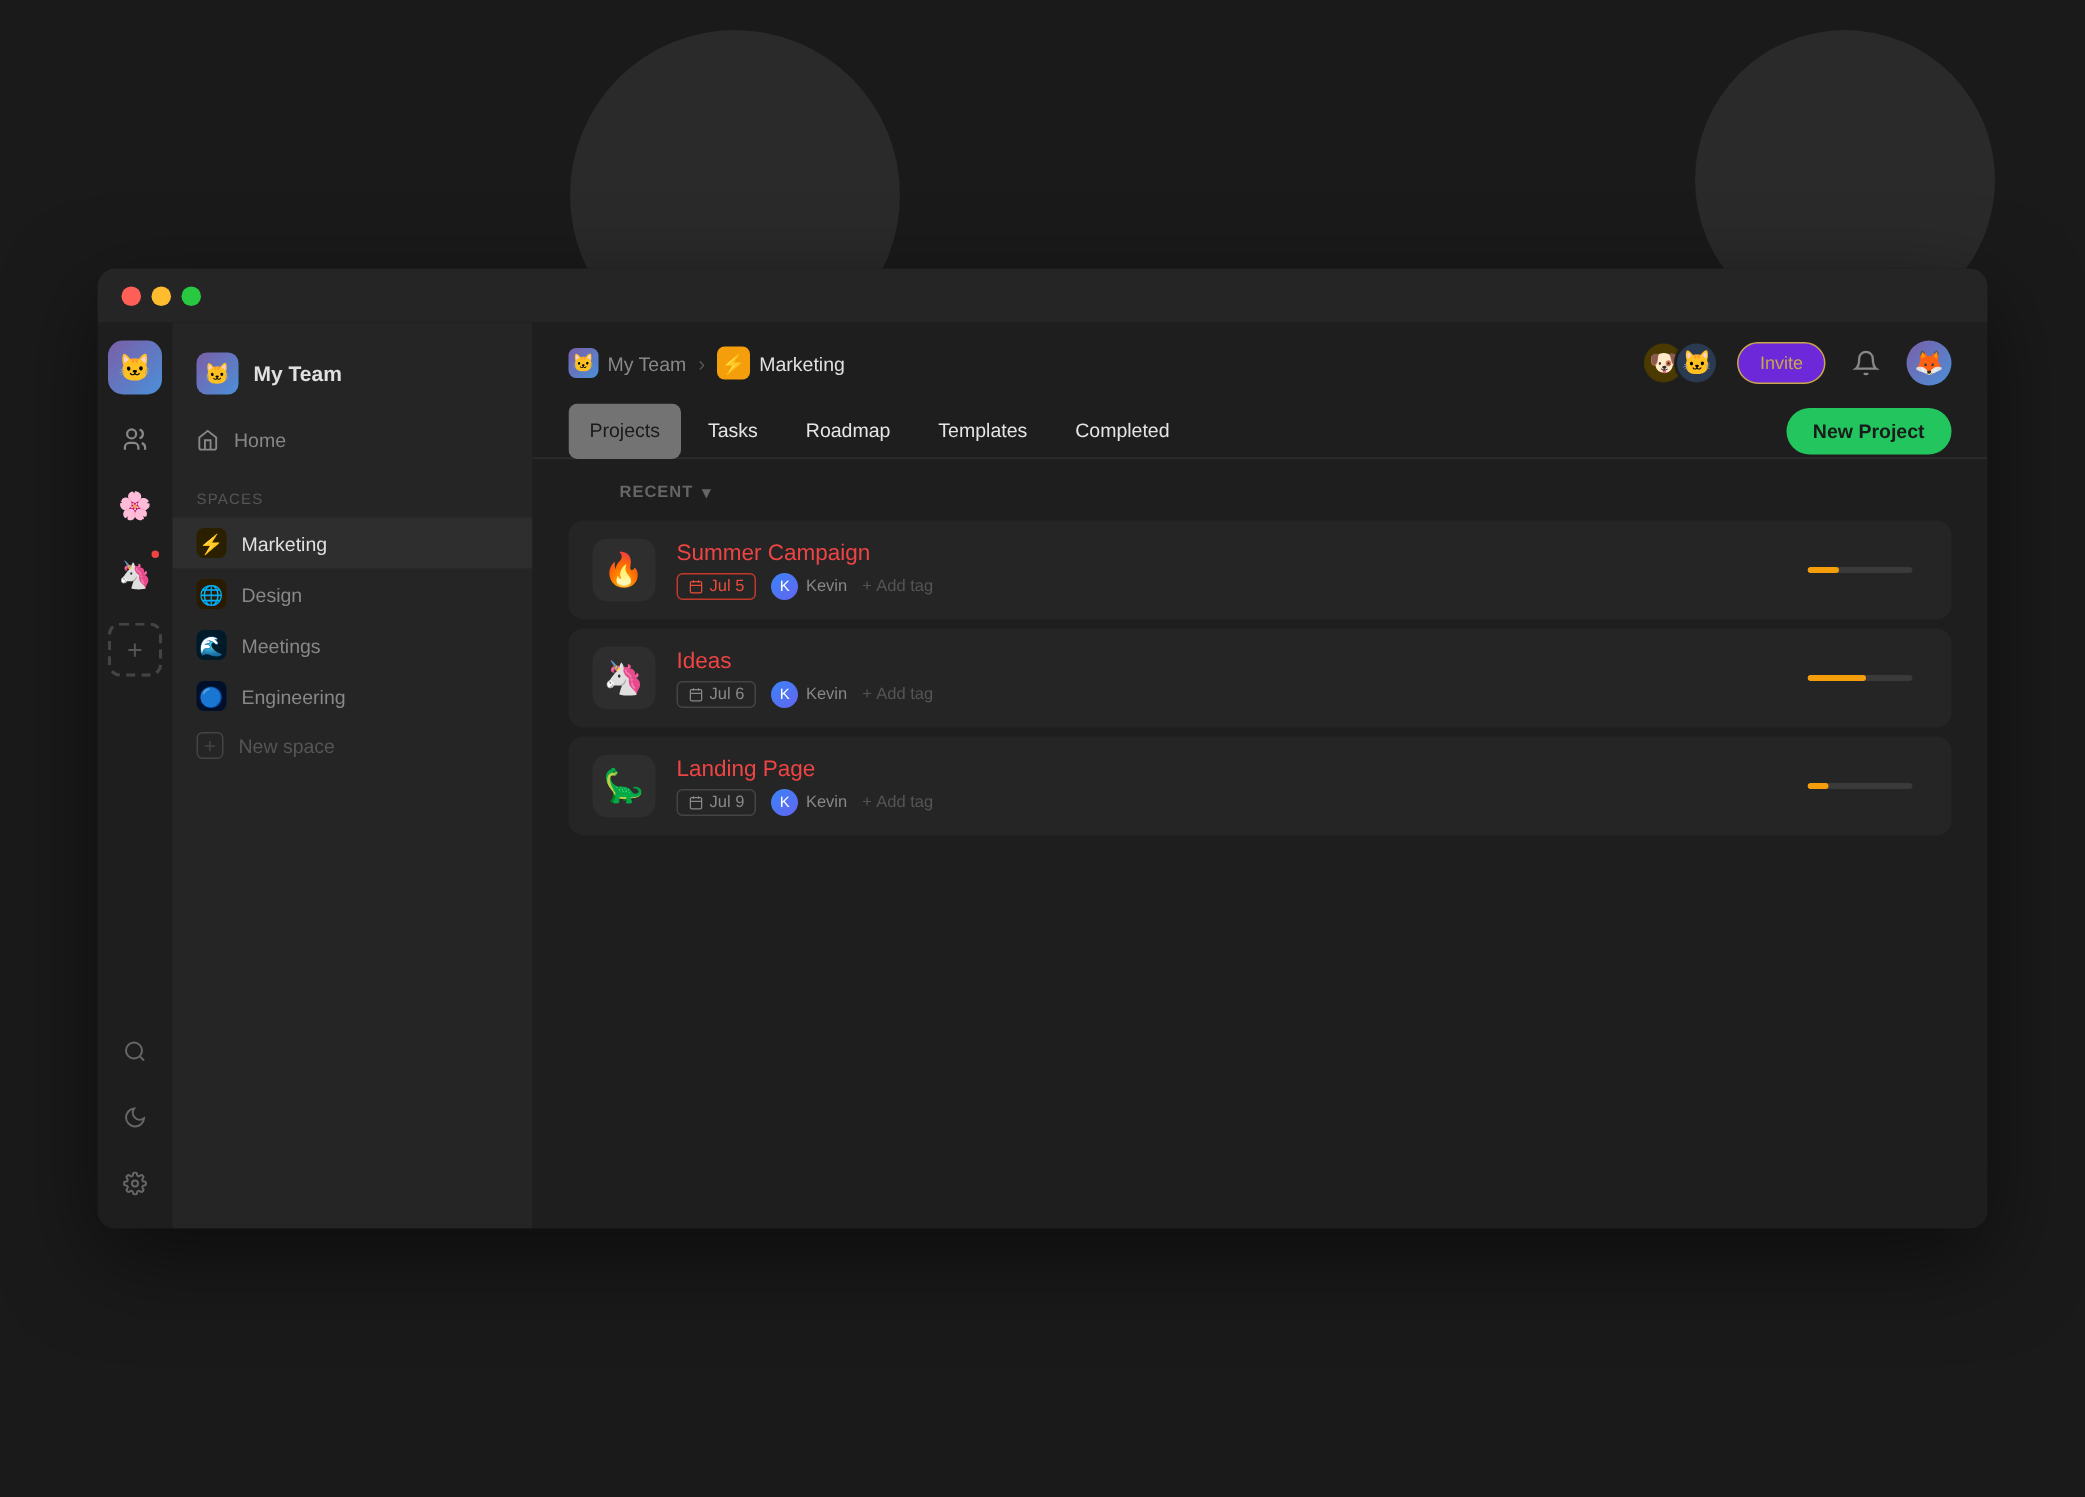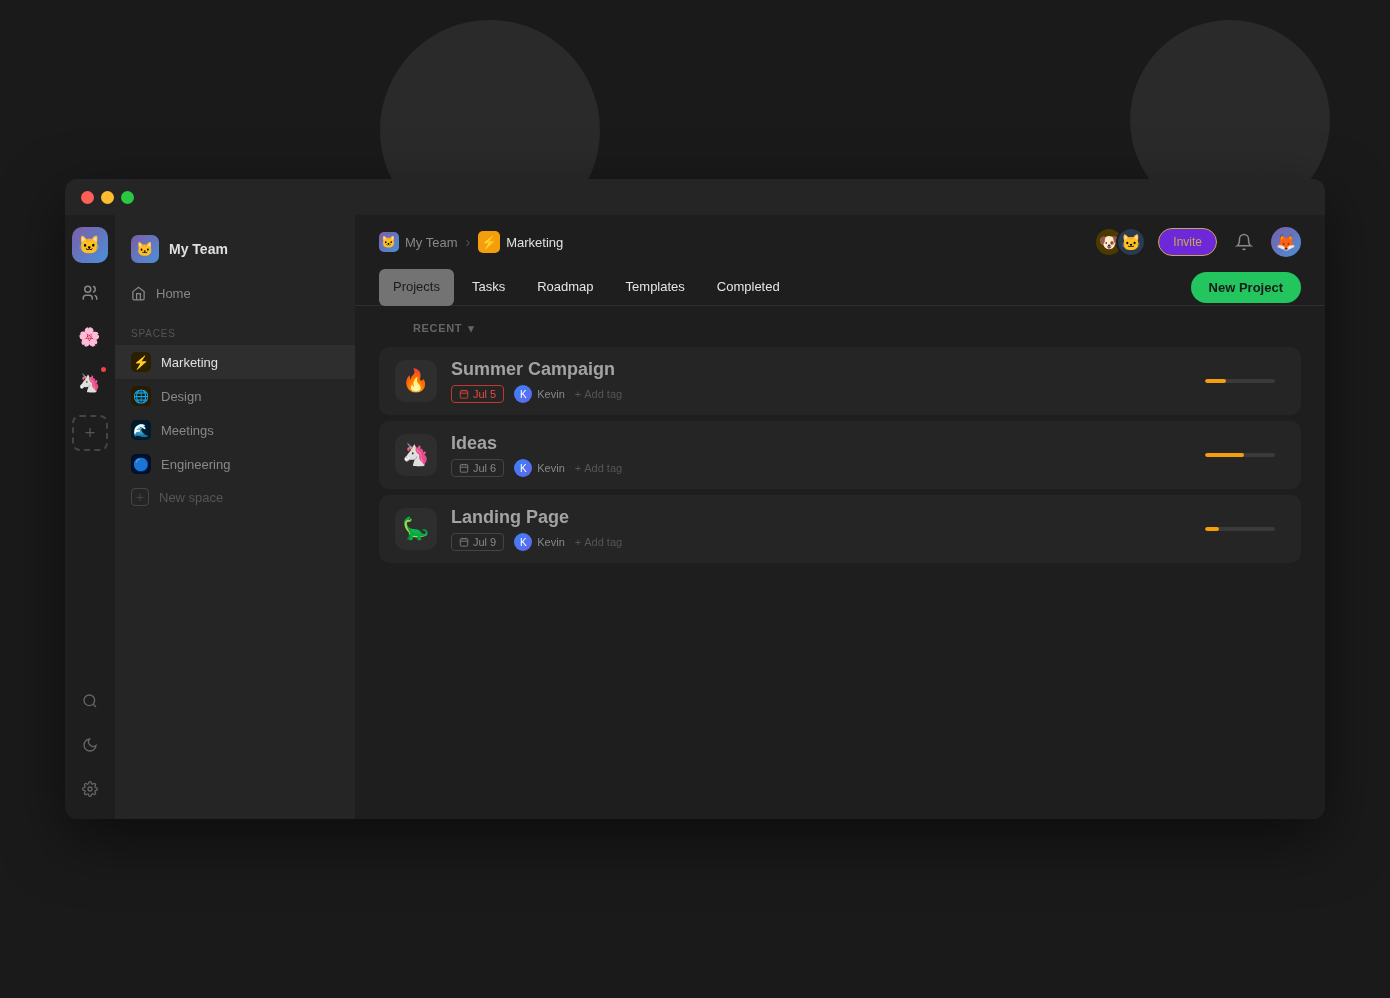--- a/index.html
+++ b/index.html
@@ -462,23 +462,23 @@
     }
 
     .project-info {
       flex: 1;
       display: flex;
       flex-direction: column;
       gap: 5px;
     }
 
     .project-title {
-      font-size: 18px;
-      font-weight: 700;
-      color: #a3a3a3;
+      font-size: 15px;
+      font-weight: 400;
+      color: #ef4444;
     }
 
     .project-meta {
       display: flex;
       align-items: center;
       gap: 10px;
     }
 
     .meta-date {
       display: flex;

